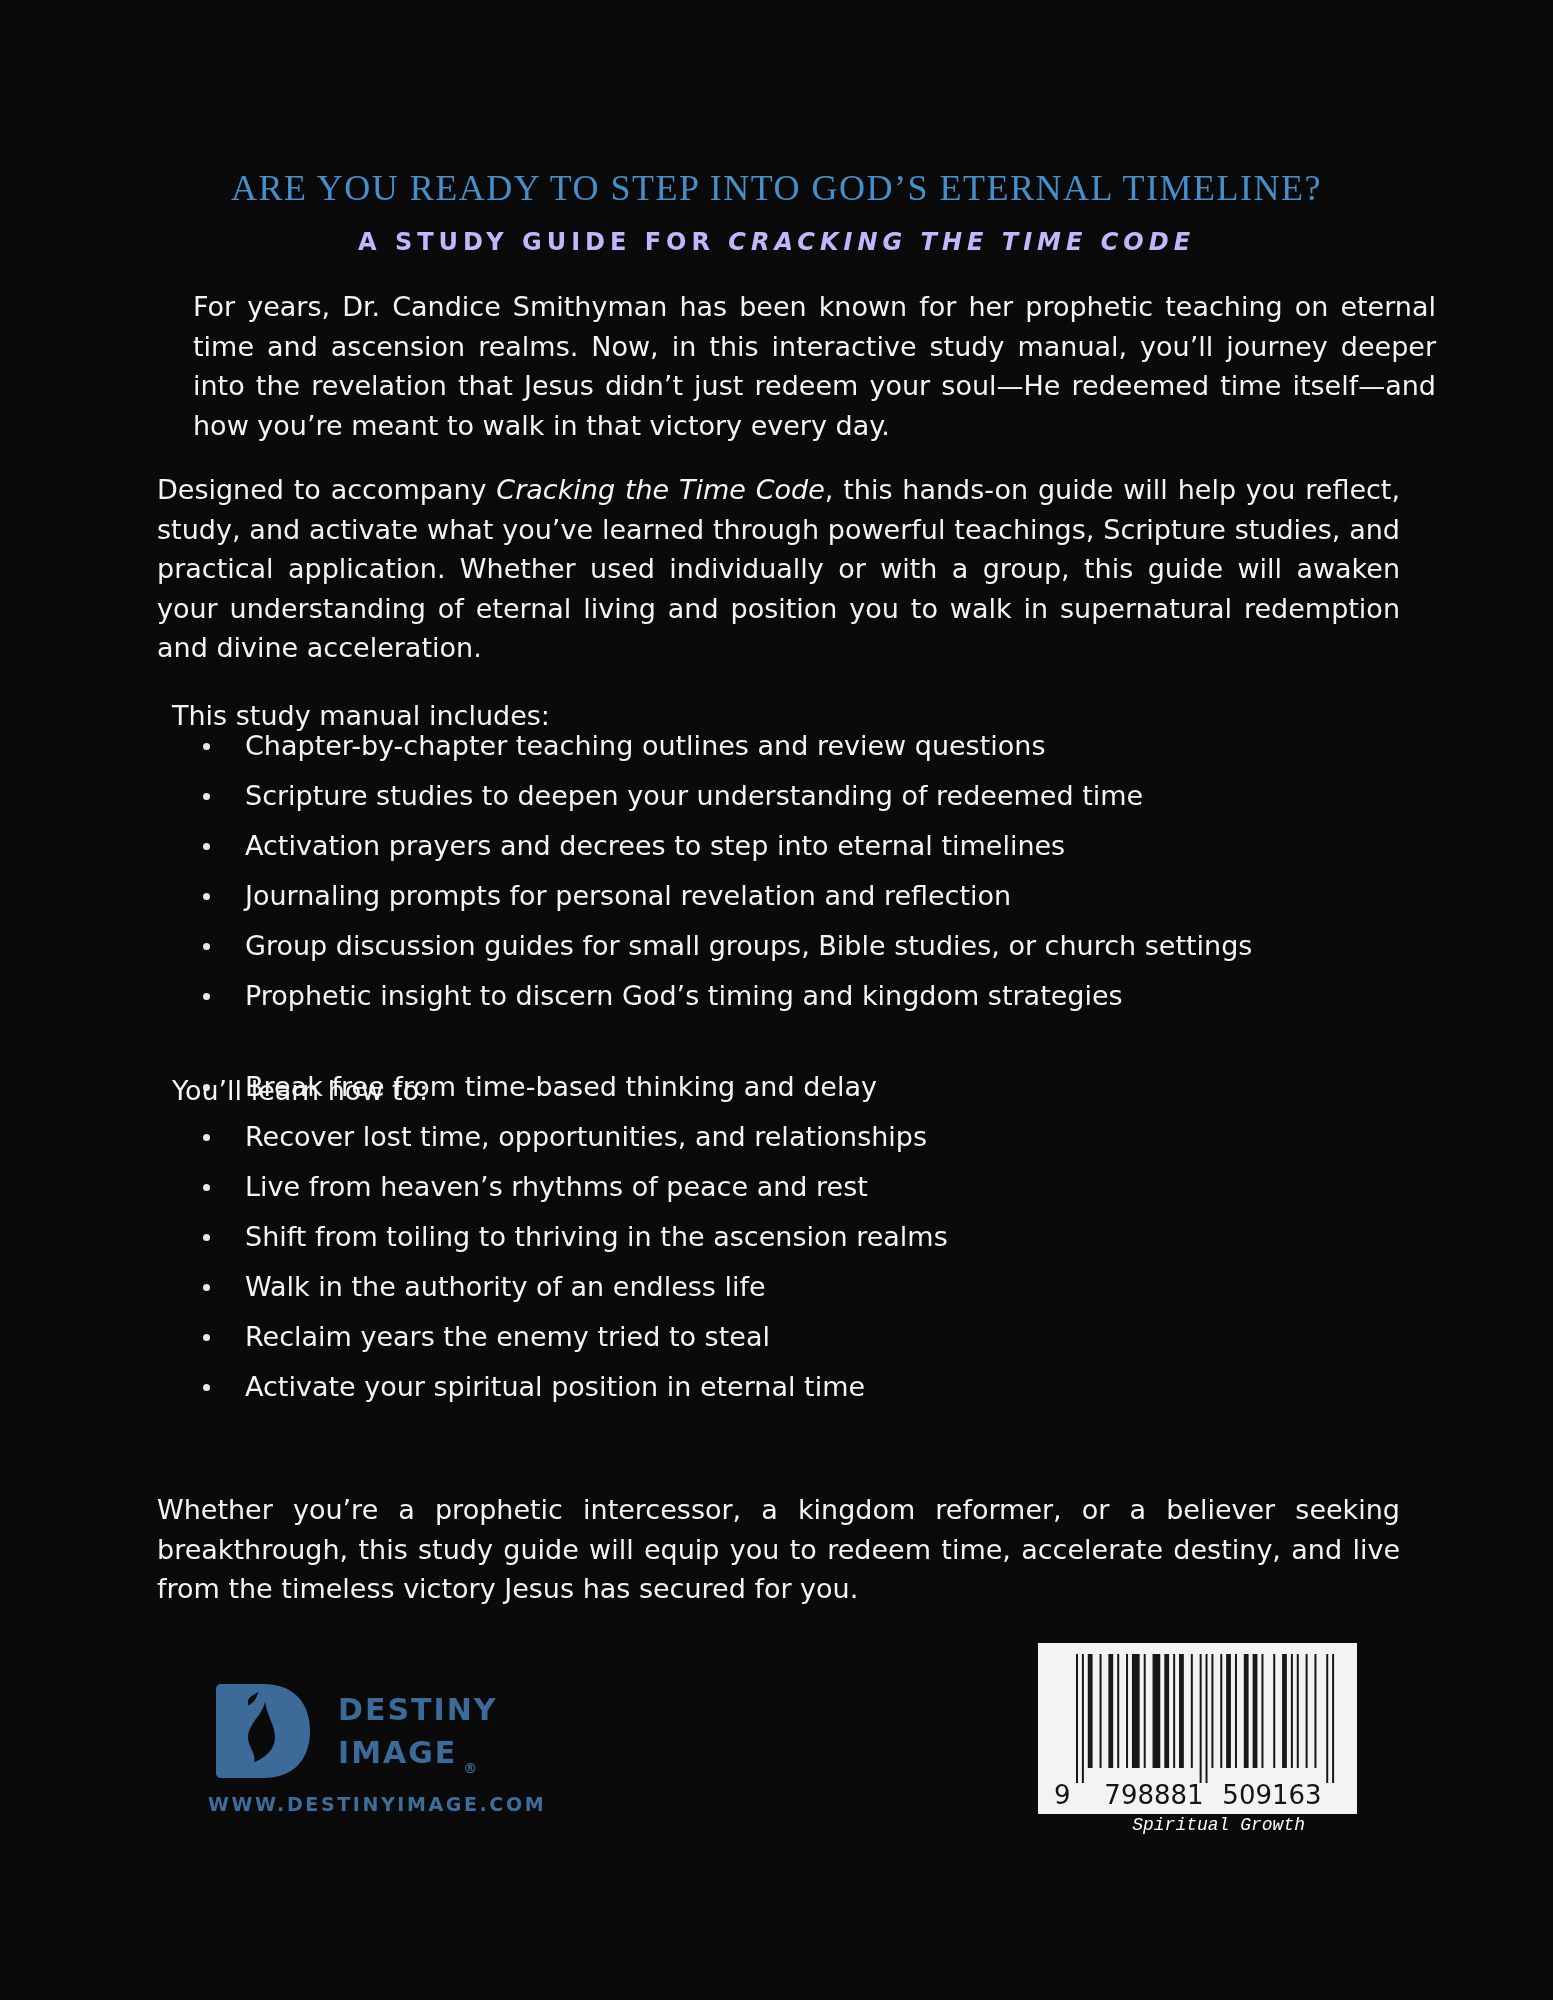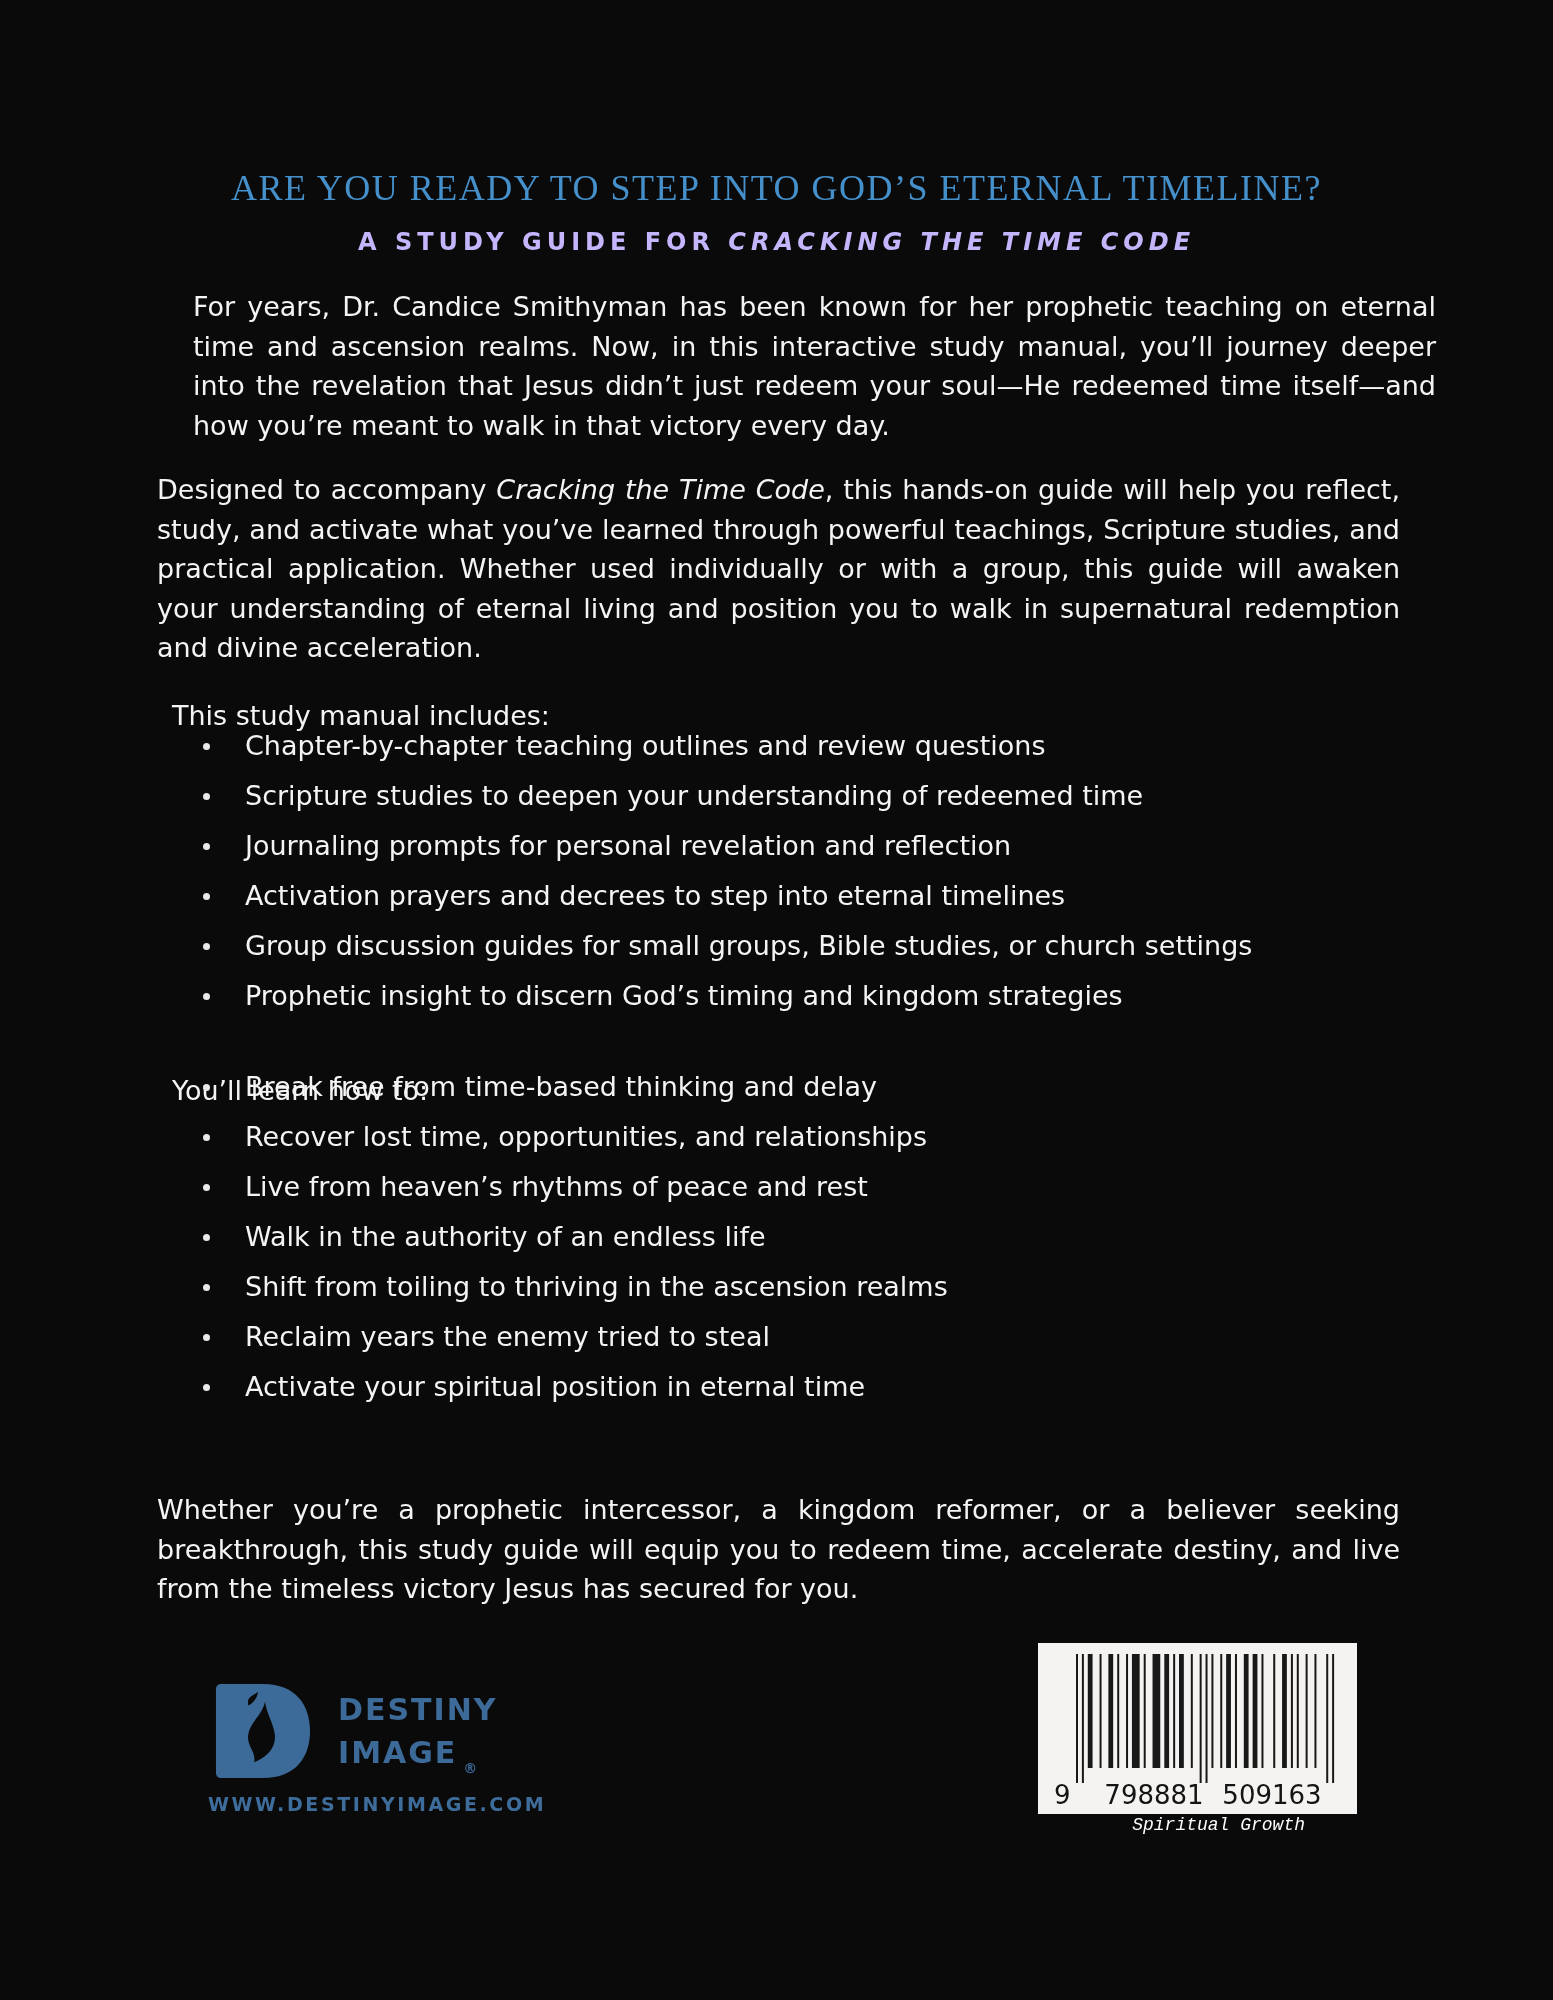--- a/index.html
+++ b/index.html
@@ -78,34 +78,34 @@
 
   <p id="p1" class="abs bodytext">For years, Dr. Candice Smithyman has been known for her prophetic teaching on eternal time and ascension realms. Now, in this interactive study manual, you’ll journey deeper into the revelation that Jesus didn’t just redeem your soul—He redeemed time itself—and how you’re meant to walk in that victory every day.</p>
 
   <p id="p2" class="abs bodytext"><span>Designed to accompany </span><span class="ital">Cracking the Time Code</span><span>, this hands-on guide will help you reflect, study, and activate what you’ve learned through powerful teachings, Scripture studies, and practical application. Whether used individually or with a group, this guide will awaken your understanding of eternal living and position you to walk in supernatural redemption and divine acceleration.</span></p>
 
   <p id="includes-heading" class="abs heading">This study manual includes:</p>
 
   <ul id="includes-list" class="abs blist">
     <li><span class="dot"></span><span>Chapter-by-chapter teaching outlines and review questions</span></li>
     <li><span class="dot"></span><span>Scripture studies to deepen your understanding of redeemed time</span></li>
+    <li><span class="dot"></span><span>Activation prayers and decrees to step into eternal timelines</span></li>
     <li><span class="dot"></span><span>Journaling prompts for personal revelation and reflection</span></li>
-    <li><span class="dot"></span><span>Activation prayers and decrees to step into eternal timelines</span></li>
     <li><span class="dot"></span><span>Group discussion guides for small groups, Bible studies, or church settings</span></li>
     <li><span class="dot"></span><span>Prophetic insight to discern God’s timing and kingdom strategies</span></li>
   </ul>
 
   <p id="learn-heading" class="abs heading">You’ll learn how to:</p>
 
   <ul id="learn-list" class="abs blist">
     <li><span class="dot"></span><span>Break free from time-based thinking and delay</span></li>
     <li><span class="dot"></span><span>Recover lost time, opportunities, and relationships</span></li>
     <li><span class="dot"></span><span>Live from heaven’s rhythms of peace and rest</span></li>
+    <li><span class="dot"></span><span>Shift from toiling to thriving in the ascension realms</span></li>
     <li><span class="dot"></span><span>Walk in the authority of an endless life</span></li>
-    <li><span class="dot"></span><span>Shift from toiling to thriving in the ascension realms</span></li>
     <li><span class="dot"></span><span>Reclaim years the enemy tried to steal</span></li>
     <li><span class="dot"></span><span>Activate your spiritual position in eternal time</span></li>
   </ul>
 
   <p id="p3" class="abs bodytext">Whether you’re a prophetic intercessor, a kingdom reformer, or a believer seeking breakthrough, this study guide will equip you to redeem time, accelerate destiny, and live from the timeless victory Jesus has secured for you.</p>
 
   <svg id="logo-d" class="abs" viewBox="0 0 100 100" aria-hidden="true">
     <path fill="#3d6b99" fill-rule="evenodd" d="
       M8,2 H50 C84,2 98,24 98,50 C98,76 84,98 50,98 H8 C4,98 2,96 2,92 V8 C2,4 4,2 8,2 Z
       M52,20 C50,33 37,41 35,53 C33,66 43,70 41,82 C53,77 64,68 62,53 C60,41 54,33 52,20 Z

